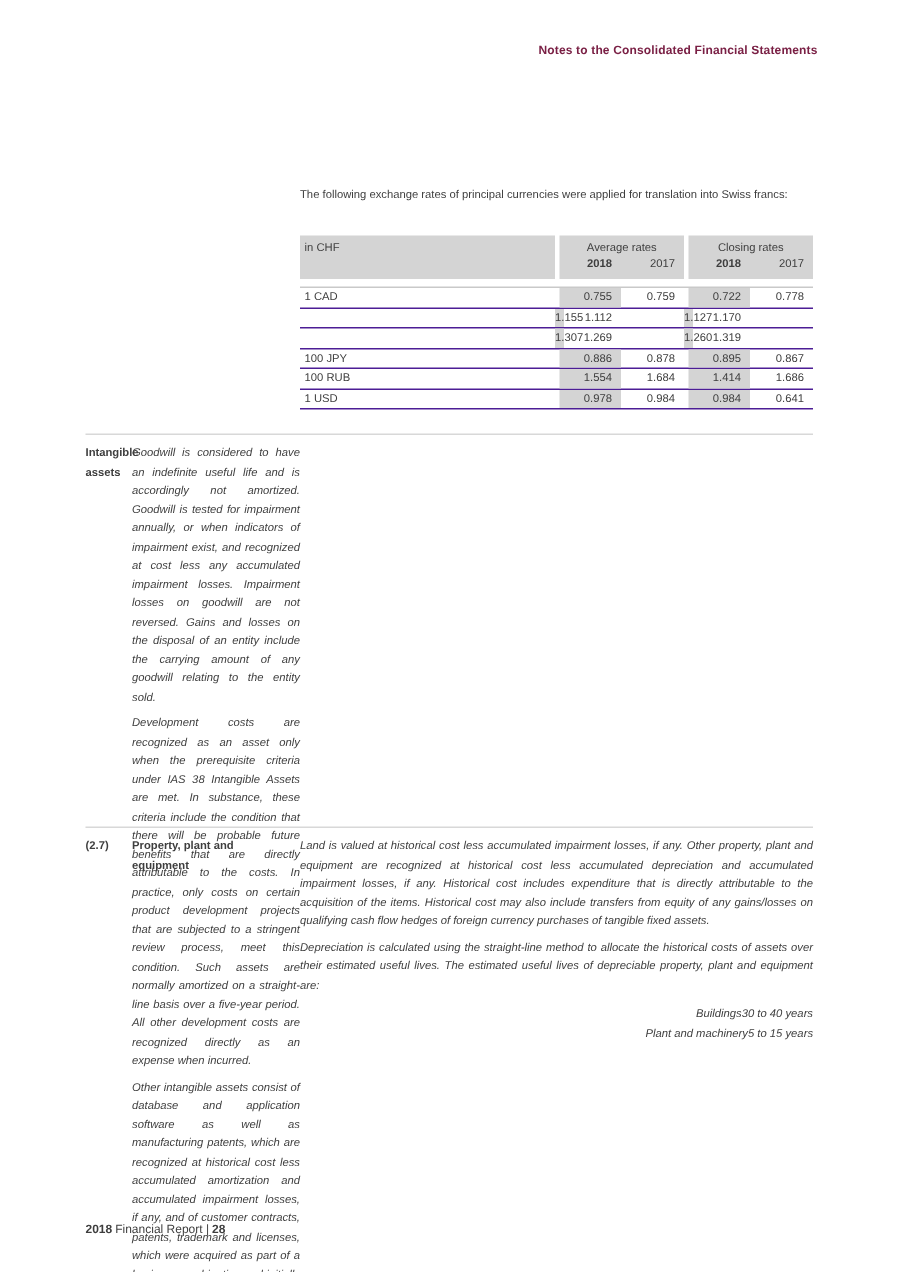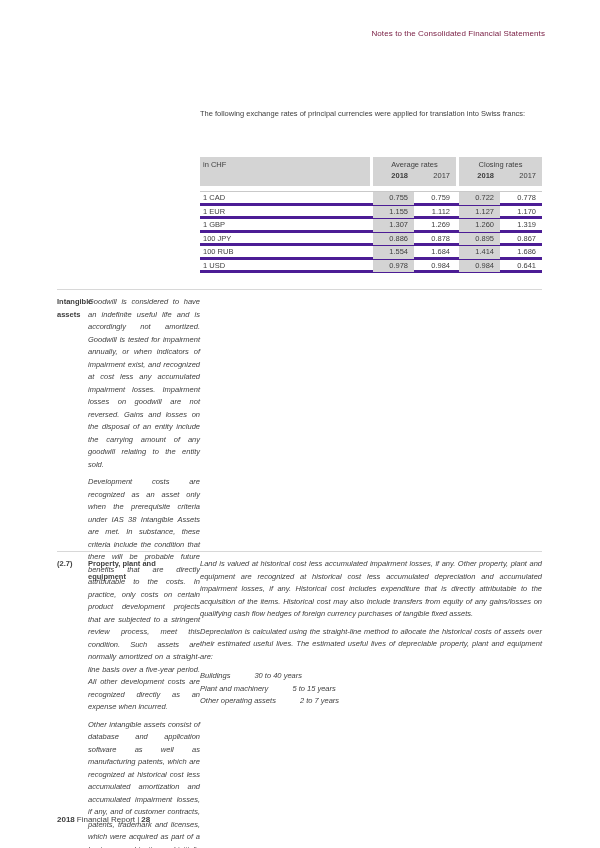--- a/index.html
+++ b/index.html
@@ -3,57 +3,57 @@
 <meta charset="utf-8">
 <style>
   * { margin:0; padding:0; box-sizing:border-box; }
   body { background:#e8e8e8; font-family:"Liberation Sans", sans-serif; }
   .page {
     position:relative; width:600px; height:848px; margin:0 auto;
     background:#ffffff; color:#3e3e3e; overflow:hidden;
   }
   .page-header {
     position:absolute; top:29px; right:55px;
-    font-size:8px; font-weight:normal; color:#7a2045; letter-spacing:.1px;padding-left:43px;
+    font-size:8px; font-weight:bold; color:#7a2045; letter-spacing:.1px;padding-left:43px;
   }
   .intro {
-    position:absolute; top:108px; left:200px; width:342px;
+    position:absolute; top:124px; left:200px; width:342px;
     font-size:7.5px; line-height:12.5px; text-align:justify;
   }
   
   .rates-table { position:absolute; top:157px; left:200px; width:342px; font-size:7.5px; }
   .t-head { display:grid; grid-template-columns:1fr 3px 83px 3px 83px; height:29px; }
   .t-head .label-cell { background:#d4d4d4; padding:3px 0 0 3px; }
   .t-head .group { background:#d4d4d4; }
   .group-label { text-align:center; padding-top:3px; height:14px; }
   .group-years { display:flex; }
   .group-years .y { display:block; text-align:right; padding-right:6px; }
   .group-years .y1 { width:41px; }
   .group-years .y2 { width:42px; }
   .b { font-weight:bold; }
   .t-body { margin-top:5px; border-top:1px solid #c9c9c9; }
   .t-row {
     display:grid; grid-template-columns:1fr 3px 41px 42px 3px 41px 42px;
-    height:13.5px; line-height:12.5px; border-bottom:3px solid #4c1d95;
+    height:13.5px; line-height:12.5px; border-bottom:1px solid #4c1d95;
   }
   .t-row .cur { padding-left:3px; }
   .t-row .val { text-align:right; padding-right:6px; }
   .t-row .shade { background:#d4d4d4; }
   
   .section { position:absolute; left:57px; width:485px; border-top:1px solid #d8d8d8; }
   .sec-grid { display:grid; grid-template-columns:31px 112px 1fr; padding-top:6px; }
   .sec-num, .sec-title { font-size:7.5px; line-height:12.5px; font-weight:bold; }
   .sec-title { padding-right:18px; }
   .sec-body { font-size:7.5px; line-height:12.5px; text-align:justify;font-style:italic; }
   .sec-body p { margin-bottom:5px; }
   .sec-body p:last-child { margin-bottom:0; }
   .sec-26 { top:289px; }
   .sec-27 { top:551px; }
   .lives { margin-top:7px; }
-  .life-row { display:flex; justify-content:flex-start; line-height:12.5px;gap:24px; }
+  .life-row { display:flex; justify-content:flex-end; line-height:12.5px; }
   
   .page-footer { position:absolute; top:815px; left:57px; font-size:8px; }
   .page-footer span { margin-right:2px; }
 </style>
 </head>
 <body>
 
 <div class="page">
 
   <div class="page-header">Notes to the Consolidated Financial Statements</div>
@@ -85,30 +85,28 @@
       <div class="t-row">
         <div class="cur">1 CAD</div>
           <div></div>
         <div class="val shade">0.755</div>
         <div class="val">0.759</div>
           <div></div>
         <div class="val shade">0.722</div>
         <div class="val">0.778</div>
       </div>
       <div class="t-row">
-        <div class="cur">1 EUR</div>
           <div></div>
         <div class="val shade">1.155</div>
         <div class="val">1.112</div>
           <div></div>
         <div class="val shade">1.127</div>
         <div class="val">1.170</div>
       </div>
       <div class="t-row">
-        <div class="cur">1 GBP</div>
           <div></div>
         <div class="val shade">1.307</div>
         <div class="val">1.269</div>
           <div></div>
         <div class="val shade">1.260</div>
         <div class="val">1.319</div>
       </div>
       <div class="t-row">
         <div class="cur">100 JPY</div>
           <div></div>
@@ -159,24 +157,20 @@
         <p>Depreciation is calculated using the straight-line method to allocate the historical costs of assets over their estimated useful lives. The estimated useful lives of depreciable property, plant and equipment are:</p>
         <div class="lives">
           <div class="life-row">
             <span>Buildings</span>
             <span>30 to 40 years</span>
           </div>
           <div class="life-row">
             <span>Plant and machinery</span>
             <span>5 to 15 years</span>
           </div>
-          <div class="life-row">
-            <span>Other operating assets</span>
-            <span>2 to 7 years</span>
-          </div>
         </div>
       </div>
     </div>
   </div>
 
   <div class="page-footer">
     <span class="b">2018</span><span>Financial Report |</span><span class="b">28</span>
   </div>
 
 </div>

